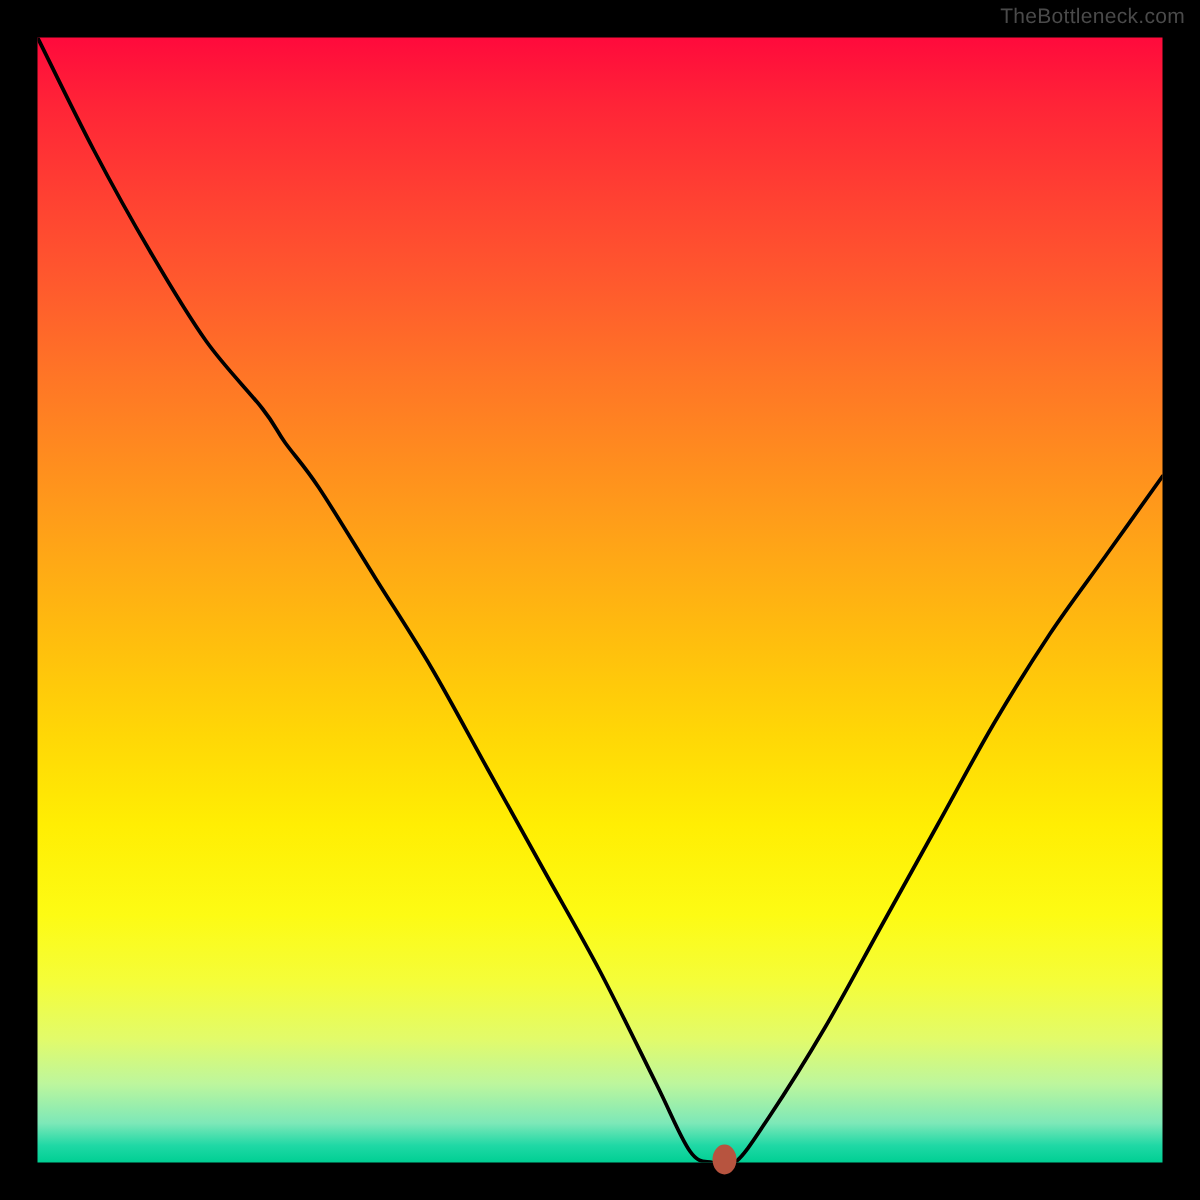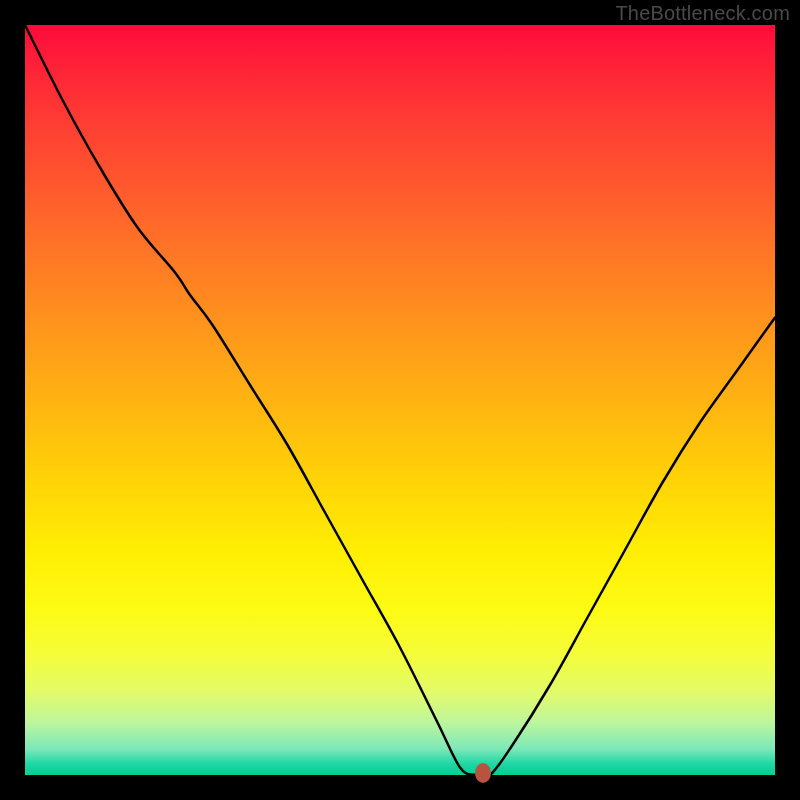--- a/index.html
+++ b/index.html
@@ -15,21 +15,21 @@
     position: relative;
     width: 800px;
     height: 800px;
     background: #000;
   }
   .attribution {
     position: absolute;
     top: 2px;
     right: 10px;
     color: #4a4a4a;
-    font-size: 20px;
+    font-size: 14px;
     font-weight: 500;
     letter-spacing: 0.2px;
     z-index: 10;
   }
   .plot {
     position: absolute;
     left: 25px;
     top: 25px;
     width: 750px;
     height: 750px;

